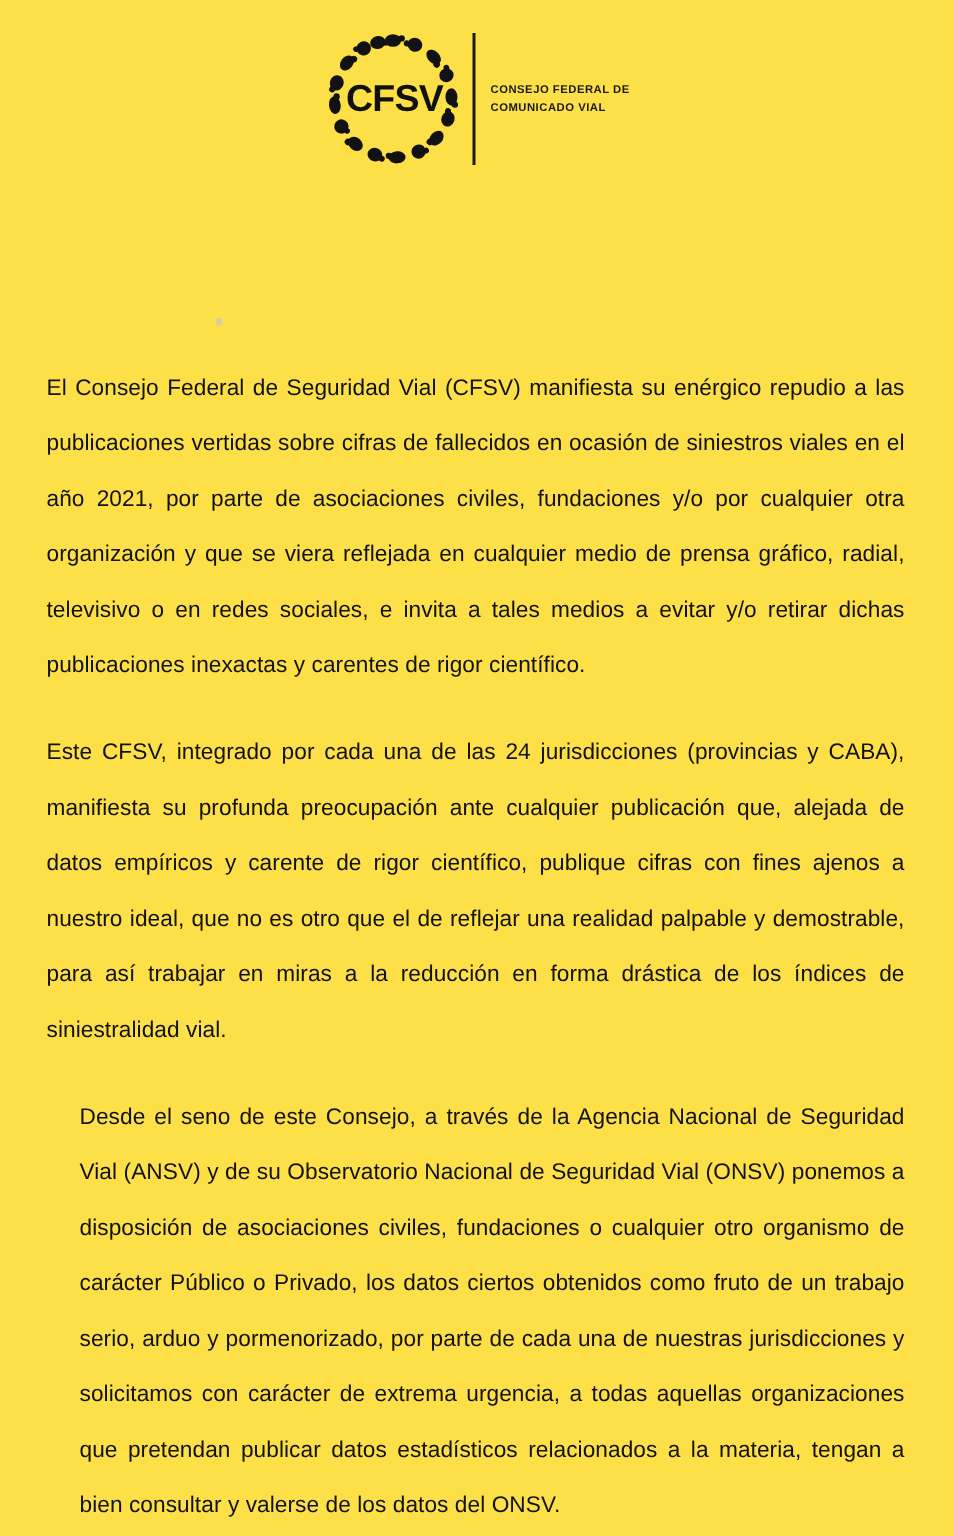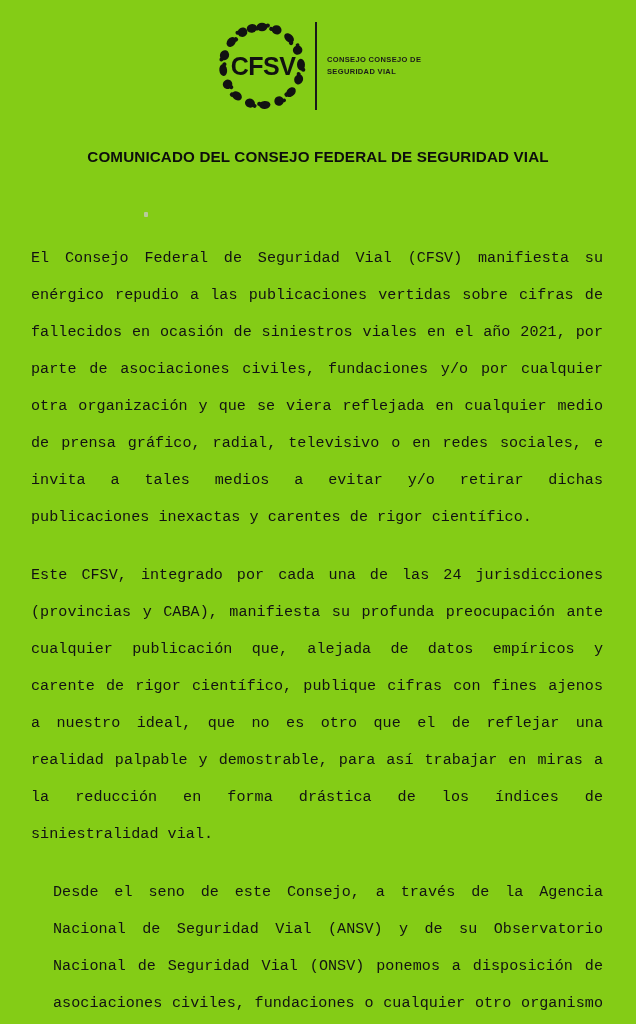--- a/index.html
+++ b/index.html
@@ -12,21 +12,21 @@
     height: 1024px;
     overflow: hidden;
     font-family: "Liberation Sans", sans-serif;
     color: #111111;
     position: relative;
   }
 
   .page {
     width: 636px;
     height: 1024px;
-    background: #84cc16;
+    background: #fde047;
     position: relative;
     box-sizing: border-box;
   }
 
   
   .letterhead {
     position: absolute;
     top: 10px;
     left: 0;
     width: 636px;
@@ -110,21 +110,21 @@
   .body-copy {
     position: absolute;
     top: 240px;
     left: 31px;
     width: 572px;
   }
 
   .para {
     margin: 0 0 21px 0;
     text-align: justify;
-    font-family: Liberation Mono, monospace;
+    font-family: Liberation Sans, sans-serif;
     font-size: 15.1px;
     line-height: 37px;
     color: #121212;
     letter-spacing: 0.05px;
   }
 
   .para:last-child {
     margin-bottom: 0;
     margin-left: 22px;
   }
@@ -223,25 +223,24 @@
                   <circle cx="5.0" cy="1.5" r="2.0"></circle>
                 </g>
             </g>
           </g>
         </svg>
         <div class="logo-text">CFSV</div>
       </div>
 
       <div class="divider"></div>
 
-      <div class="org-name">CONSEJO CONSEJO DE SEGURIDAD VIAL</div>
+      <div class="org-name">CONSEJO FEDERAL DE COMUNICADO VIAL</div>
     </div>
   </div>
 
-  <div class="doc-title">COMUNICADO DEL CONSEJO FEDERAL DE SEGURIDAD VIAL</div>
 
   <div class="speck"></div>
 
   <div class="body-copy">
     <p class="para">El Consejo Federal de Seguridad Vial (CFSV) manifiesta su enérgico repudio a las publicaciones vertidas sobre cifras de fallecidos en ocasión de siniestros viales en el año 2021, por parte de asociaciones civiles, fundaciones y/o por cualquier otra organización y que se viera reflejada en cualquier medio de prensa gráfico, radial, televisivo o en redes sociales, e invita a tales medios a evitar y/o retirar dichas publicaciones inexactas y carentes de rigor científico.</p>
     <p class="para">Este CFSV, integrado por cada una de las 24 jurisdicciones (provincias y CABA), manifiesta su profunda preocupación ante cualquier publicación que, alejada de datos empíricos y carente de rigor científico, publique cifras con fines ajenos a nuestro ideal, que no es otro que el de reflejar una realidad palpable y demostrable, para así trabajar en miras a la reducción en forma drástica de los índices de siniestralidad vial.</p>
     <p class="para">Desde el seno de este Consejo, a través de la Agencia Nacional de Seguridad Vial (ANSV) y de su Observatorio Nacional de Seguridad Vial (ONSV) ponemos a disposición de asociaciones civiles, fundaciones o cualquier otro organismo de carácter Público o Privado, los datos ciertos obtenidos como fruto de un trabajo serio, arduo y pormenorizado, por parte de cada una de nuestras jurisdicciones y solicitamos con carácter de extrema urgencia, a todas aquellas organizaciones que pretendan publicar datos estadísticos relacionados a la materia, tengan a bien consultar y valerse de los datos del ONSV.</p>
 
   </div>
 

